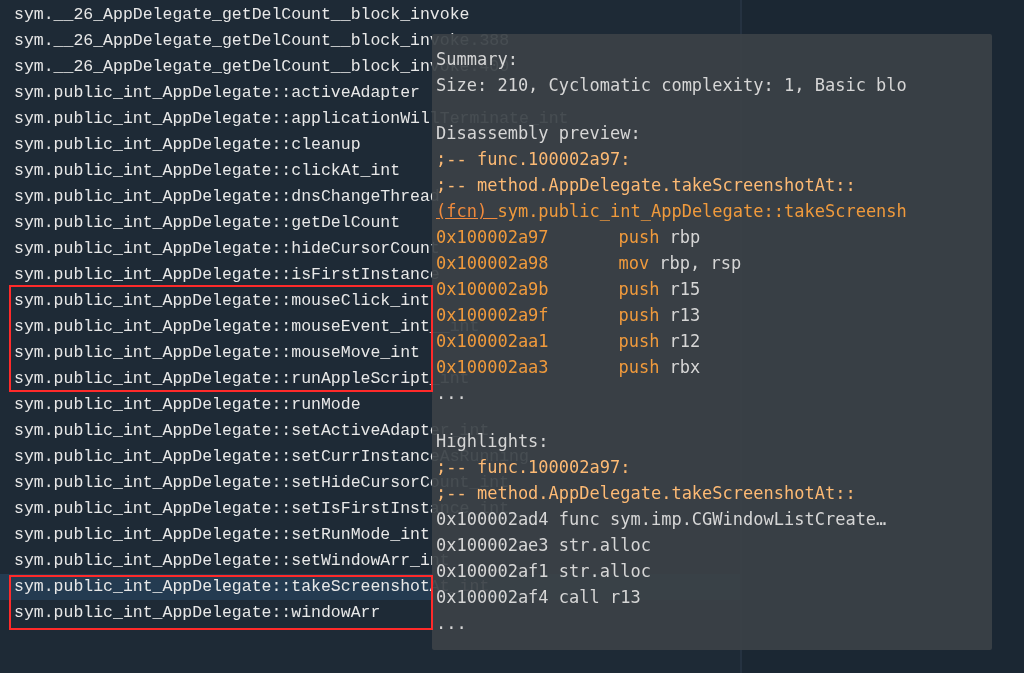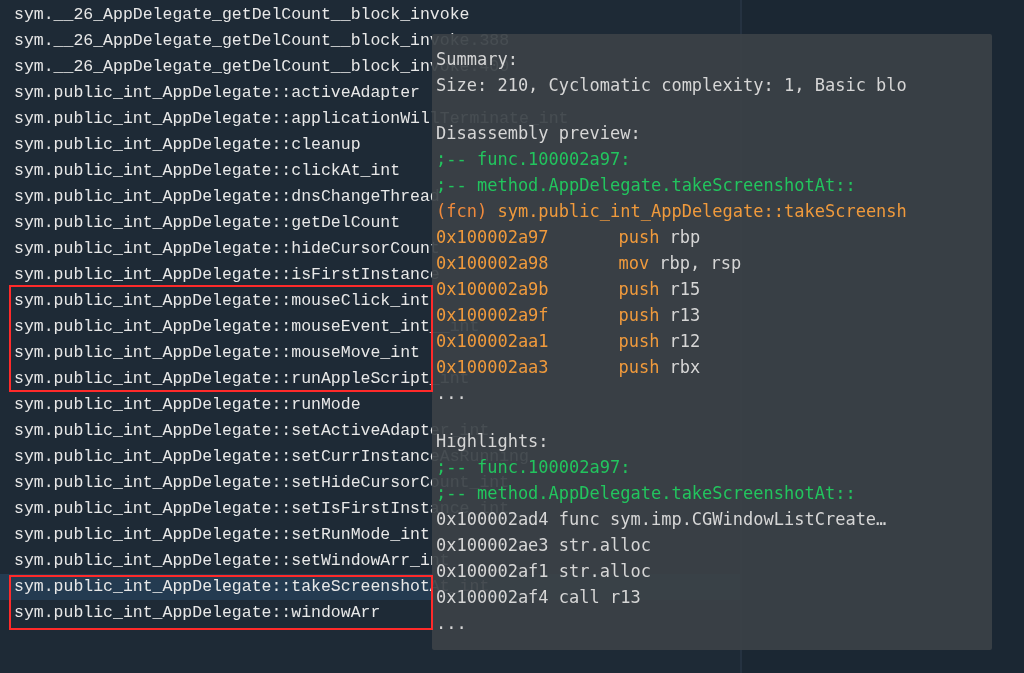--- a/index.html
+++ b/index.html
@@ -78,22 +78,22 @@
     padding: 12px 0 14px 0;
     border-radius: 2px;
     z-index: 5;
     font-family: Menlo, Consolas, monospace;
     white-space: nowrap;
     overflow: hidden;
   }
   .tooltip .pad { padding-left: 4px; }
   .tooltip .blank { height: 22px; }
   .tooltip .c-plain  { color: #d6d6d6; }
-  .tooltip .c-func   { color: #22c55e; }
-  .tooltip .c-fcn    { color: #f08a3c; }
+  .tooltip .c-func   { color: #fdba74; }
+  .tooltip .c-fcn    { color: #f08a3c; text-decoration: underline; }
   .tooltip .c-sym    { color: #f09a3c; }
   .tooltip .c-addr   { color: #f09a3c; }
   .tooltip .c-mnem   { color: #f09a3c; margin-top: 7px; }
   .tooltip .gap      { display:inline-block; }
 </style>
 </head>
 <body>
 
 <div class="viewport">
 

